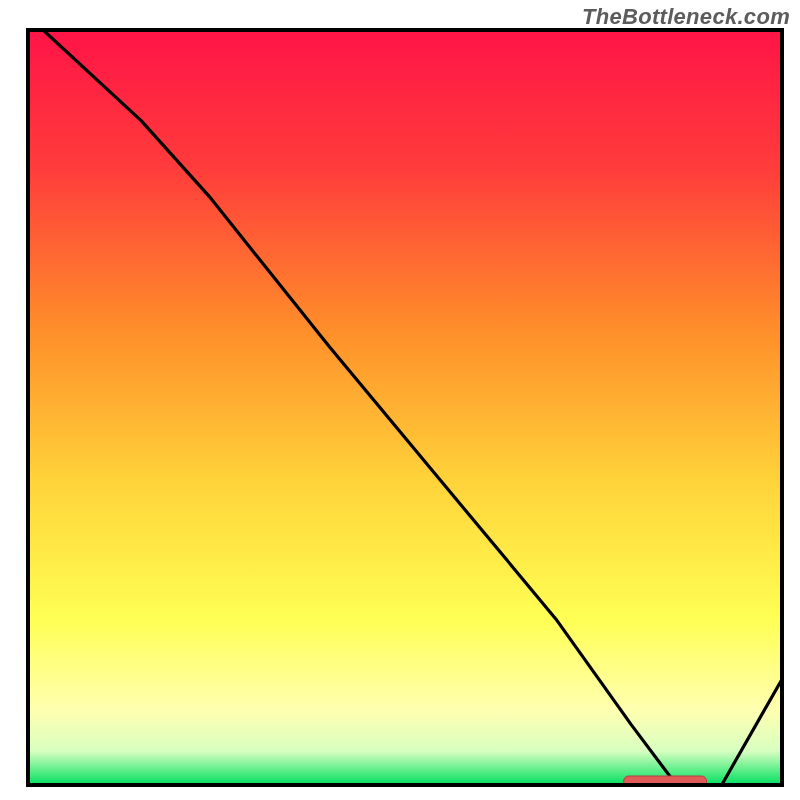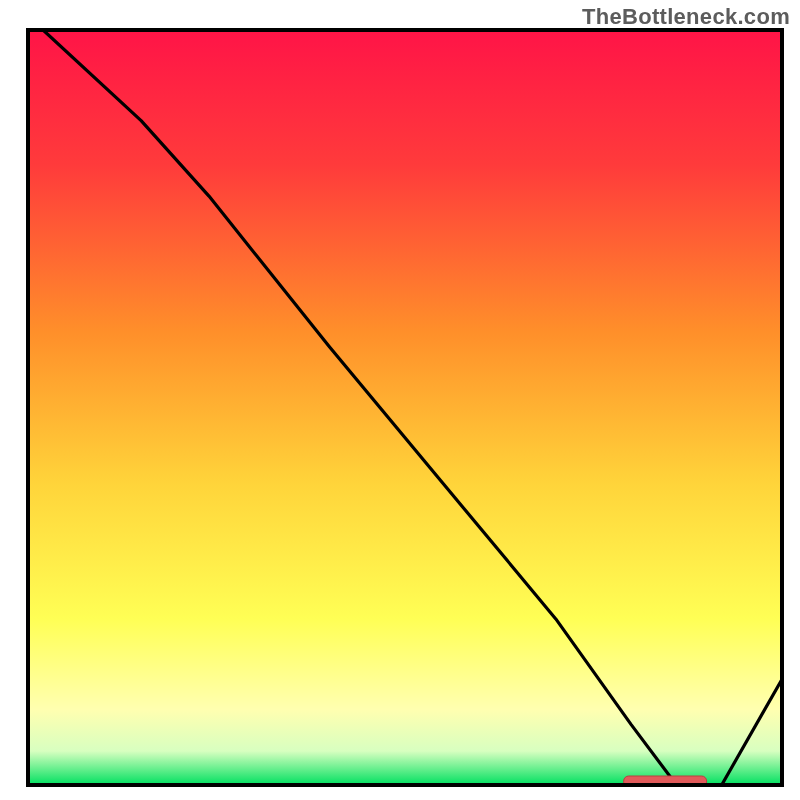--- a/index.html
+++ b/index.html
@@ -8,20 +8,21 @@
     width: 800px;
     height: 800px;
     background: #ffffff;
     overflow: hidden;
     font-family: Arial, Helvetica, sans-serif;
   }
   .frame {
     position: relative;
     width: 800px;
     height: 800px;
+    font-style: italic;
   }
   .attribution {
     position: absolute;
     top: 4px;
     right: 10px;
     font-size: 22px;
     font-weight: 600;
     color: #5c5c5c;
     letter-spacing: 0.3px;
     z-index: 10;

